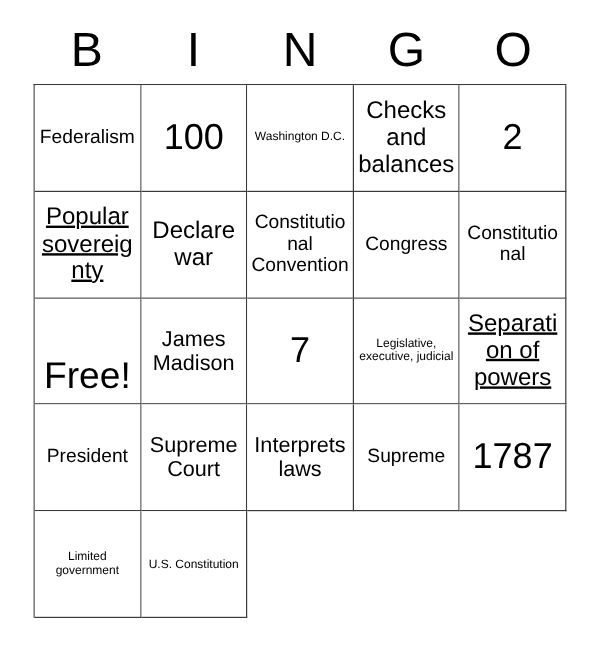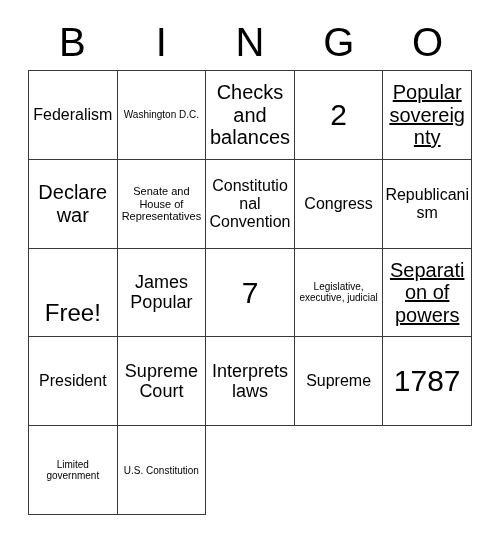--- a/index.html
+++ b/index.html
@@ -81,71 +81,71 @@
   }
   
   .fs-xs  { font-size: 11px; }
   .fs-sm  { font-size: 16px; }
   .fs-md  { font-size: 10px; }
   .fs-lg  { font-size: 20px; text-decoration: underline; }
   .fs-xl  { font-size: 16px; }
   .fs-2xl { font-size: 18px; }
   .fs-3xl { font-size: 20px; }
   .fs-num { font-size: 30px; }
-  .fs-free{ font-size: 24px; margin-top: 42px; }
+  .fs-free{ font-size: 31px; margin-top: 42px; }
 </style>
 </head>
 <body>
 
 <div id="card">
 
   <div id="header">
     <div class="header-letter">B</div>
     <div class="header-letter">I</div>
     <div class="header-letter">N</div>
     <div class="header-letter">G</div>
     <div class="header-letter">O</div>
   </div>
 
   <div id="grid">
       <div class="cell">
         <span class="cell-text fs-xl">Federalism</span>
       </div>
       <div class="cell">
+        <span class="cell-text fs-num">100</span>
+      </div>
+      <div class="cell">
         <span class="cell-text fs-md">Washington D.C.</span>
       </div>
       <div class="cell">
         <span class="cell-text fs-3xl">Checks and balances</span>
       </div>
       <div class="cell">
         <span class="cell-text fs-num">2</span>
       </div>
       <div class="cell">
         <span class="cell-text fs-lg">Popular sovereignty</span>
       </div>
       <div class="cell">
         <span class="cell-text fs-3xl">Declare war</span>
       </div>
       <div class="cell">
-        <span class="cell-text fs-xs">Senate and House of Representatives</span>
-      </div>
-      <div class="cell">
         <span class="cell-text fs-sm">Constitutional Convention</span>
       </div>
       <div class="cell">
         <span class="cell-text fs-xl">Congress</span>
       </div>
       <div class="cell">
-        <span class="cell-text fs-sm">Republicanism</span>
+        <span class="cell-text fs-sm">Constitutional</span>
       </div>
       <div class="cell">
         <span class="cell-text fs-free">Free!</span>
       </div>
       <div class="cell">
-        <span class="cell-text fs-2xl">James Popular</span>
+        <span class="cell-text fs-2xl">James Madison</span>
       </div>
       <div class="cell">
         <span class="cell-text fs-num">7</span>
       </div>
       <div class="cell">
         <span class="cell-text fs-md">Legislative, executive, judicial</span>
       </div>
       <div class="cell">
         <span class="cell-text fs-lg">Separation of powers</span>
       </div>

